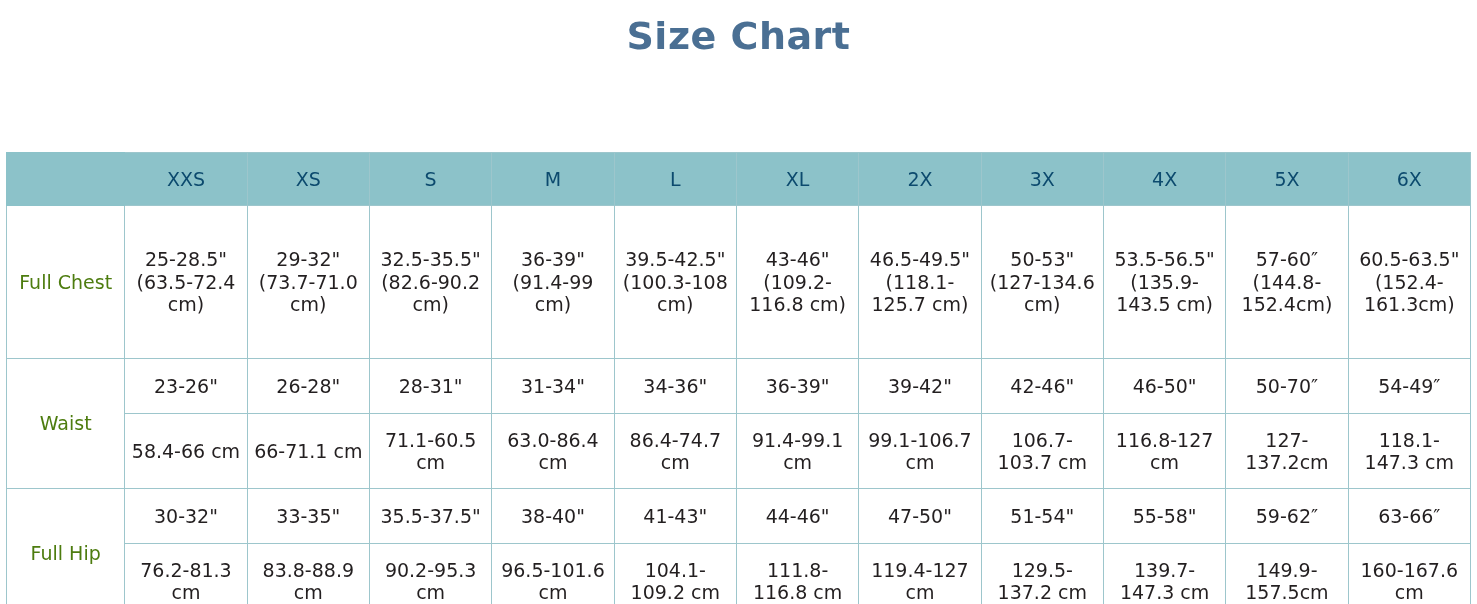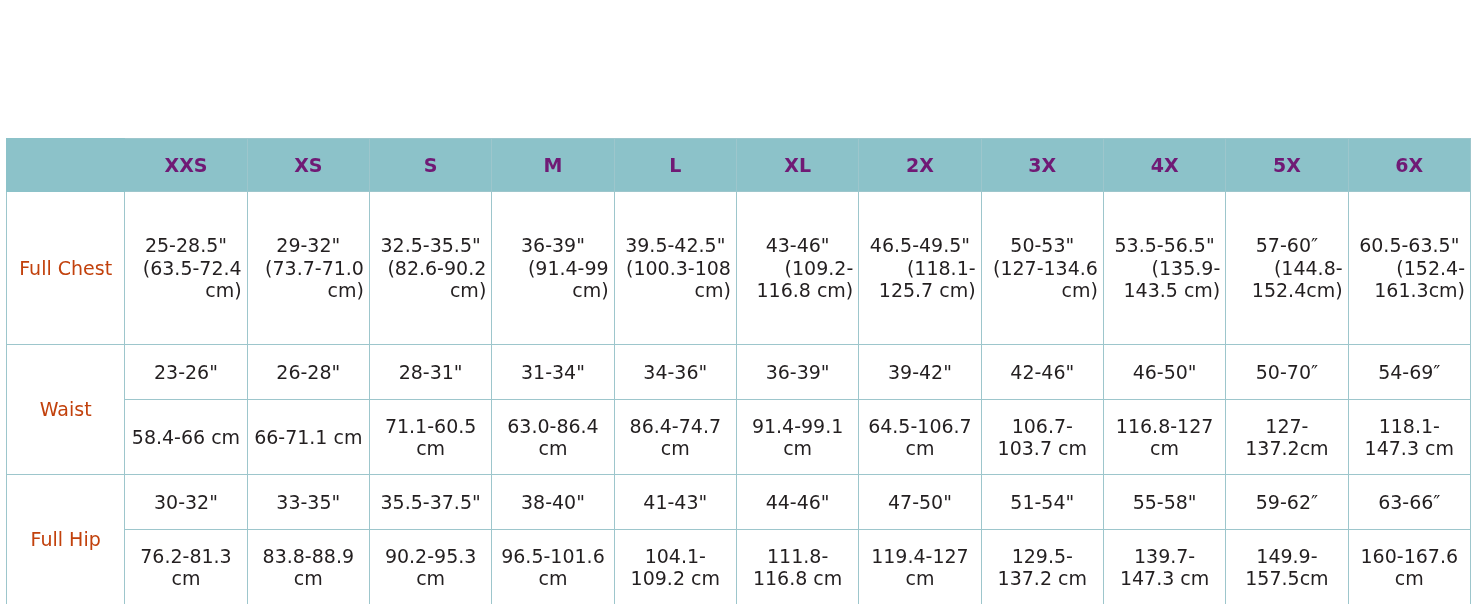--- a/index.html
+++ b/index.html
@@ -44,69 +44,69 @@
   table.size-chart td {
     border: 1px solid #9dc6cc;
     text-align: center;
     vertical-align: middle;
     font-size: 19px;
     line-height: 1.18;
     padding: 4px 4px;
   }
   thead th {
     background: #8cc2c9;
-    color: #701a75;
-    font-weight: bold;
+    color: #0c4a6e;
+    font-weight: normal;
     font-size: 22px;
     height: 44px;
     padding: 4px 2px;
   }
   thead th.corner {
     background: #8cc2c9;
     border: 1px solid #8cc2c9;
   }
   .rowlabel {
     font-size: 21px;
-    color: #c2410c;
+    color: #4d7c0f;
     width: 118px;
     padding: 4px 2px;
     line-height: 1.2;
   }
   td.data {
     color: #231f20;
   }
   .chest-row td.data {
     height: 140px;
     padding: 6px 5px;
   }
   .chest-row td.data .in {
     display: block;
   }
   .chest-row td.data .cm {
     display: block;
-    text-align: right;
   }
   .wn-row td.data,
   .hn-row td.data {
     height: 42px;
     padding: 6px 5px;
   }
   .wc-row td.data,
   .hc-row td.data {
     height: 62px;
     padding: 6px 5px;
   }
   col.c0 { width: 118px; }
   col.cx { width: 122px; }
 </style>
 </head>
 <body>
 
 <div class="page">
 
+  <h1 class="title">Size Chart</h1>
 
   <div class="table-wrap">
     <table class="size-chart">
       <colgroup>
         <col class="c0">
         <col class="cx">
           <col class="cx">
           <col class="cx">
           <col class="cx">
           <col class="cx">
@@ -188,31 +188,31 @@
           <td class="data">23-26"</td>
           <td class="data">26-28"</td>
           <td class="data">28-31"</td>
           <td class="data">31-34"</td>
           <td class="data">34-36"</td>
           <td class="data">36-39"</td>
           <td class="data">39-42"</td>
           <td class="data">42-46"</td>
           <td class="data">46-50"</td>
           <td class="data">50-70″</td>
-          <td class="data">54-69″</td>
+          <td class="data">54-49″</td>
         </tr>
 
         <tr class="wc-row">
           <td class="data">58.4-66 cm</td>
           <td class="data">66-71.1 cm</td>
           <td class="data">71.1-60.5 cm</td>
           <td class="data">63.0-86.4 cm</td>
           <td class="data">86.4-74.7 cm</td>
           <td class="data">91.4-99.1 cm</td>
-          <td class="data">64.5-106.7 cm</td>
+          <td class="data">99.1-106.7 cm</td>
           <td class="data">106.7-103.7 cm</td>
           <td class="data">116.8-127 cm</td>
           <td class="data">127-137.2cm</td>
           <td class="data">118.1-147.3 cm</td>
         </tr>
 
         <tr class="hn-row">
           <td class="rowlabel" rowspan="2">Full Hip</td>
           <td class="data">30-32"</td>
           <td class="data">33-35"</td>

